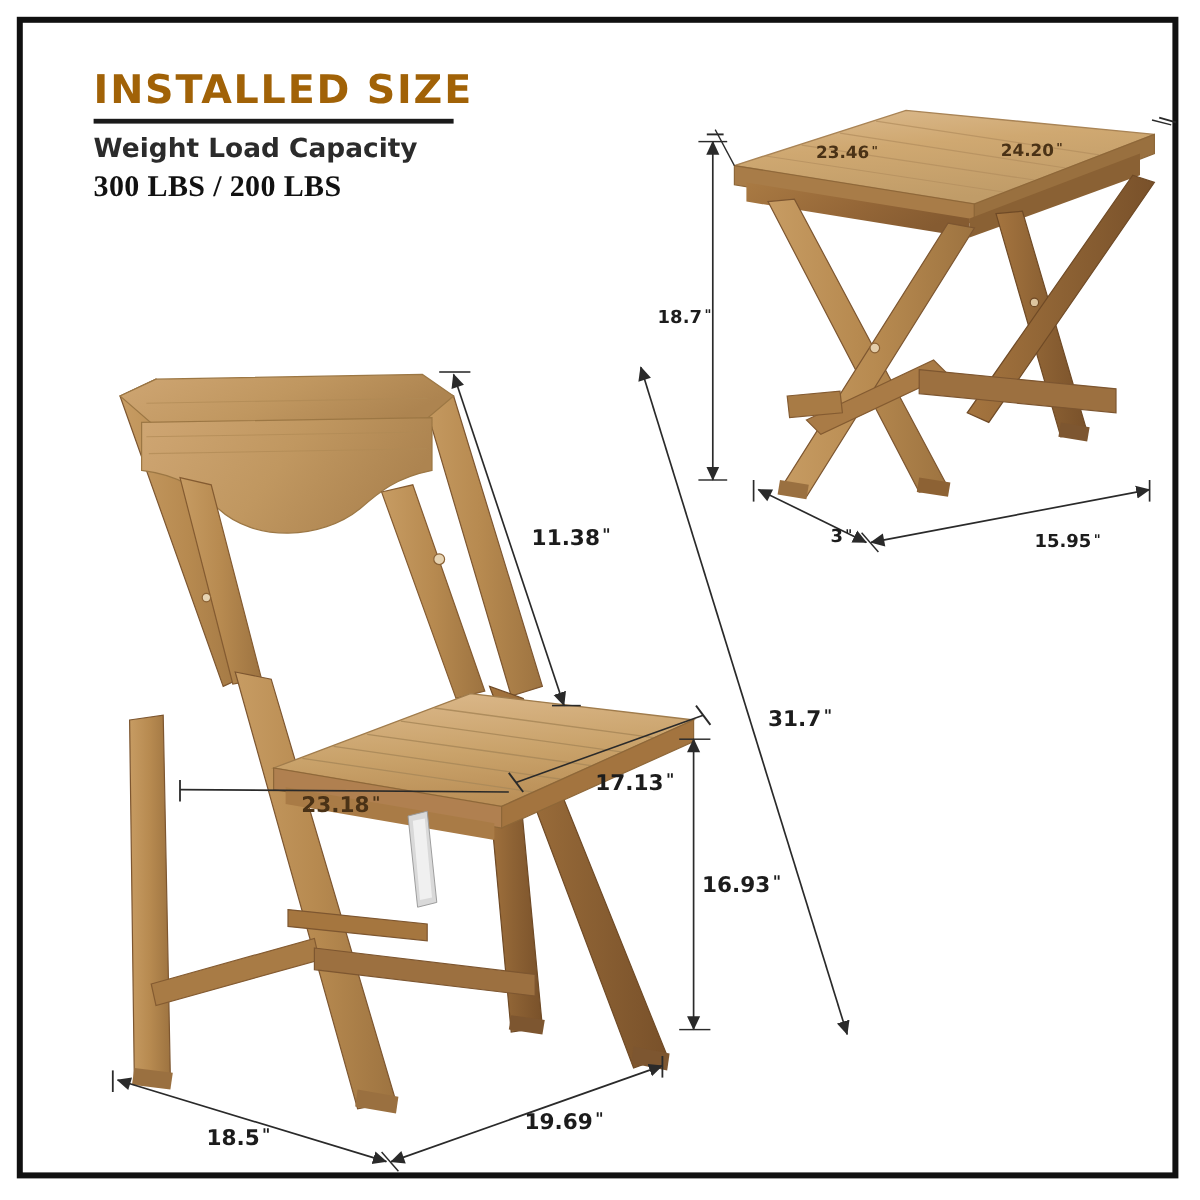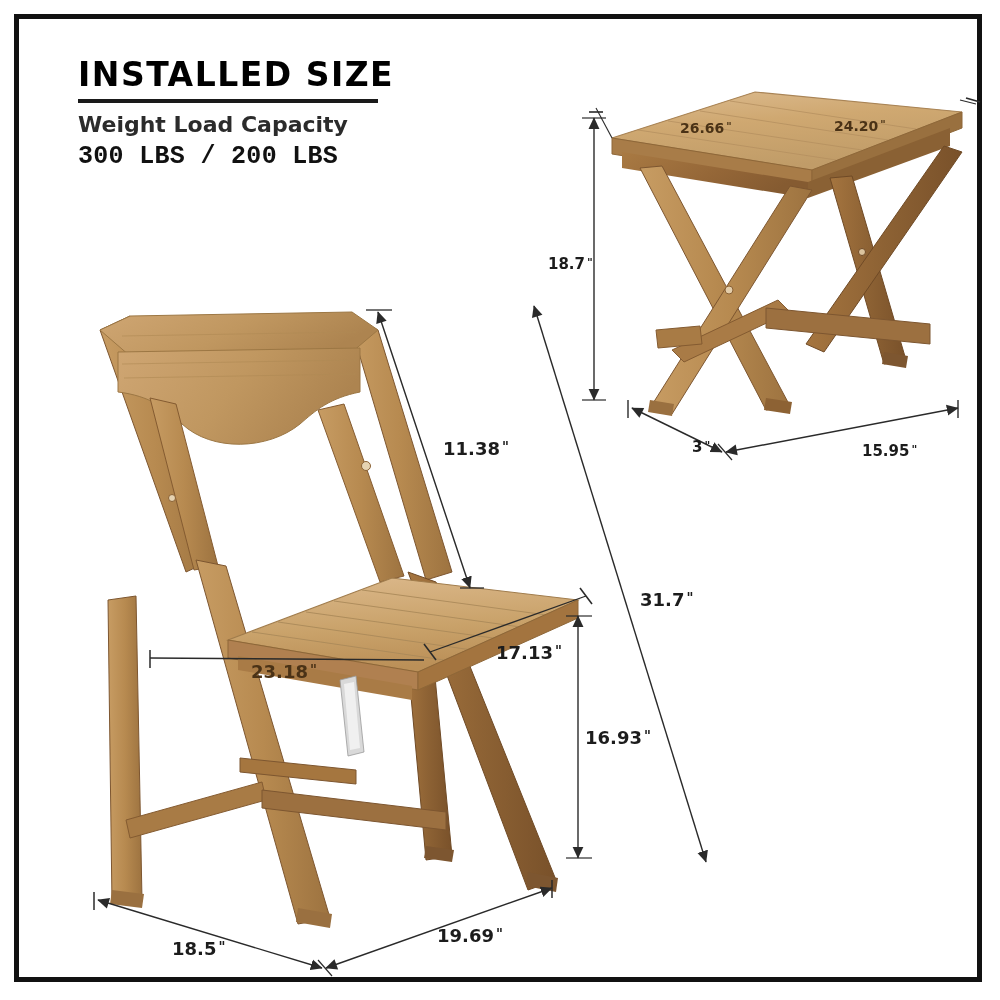--- a/index.html
+++ b/index.html
@@ -22,36 +22,36 @@
     left:0; top:0; width:1000px; height:1000px;
   }
   
   #headline{
     position:absolute; left:78px; top:58px; width:330px;
   }
   .h-title{
     font-size:33px;
     font-weight:bold;
     letter-spacing:1.5px;
-    color:#000000;
+    color:#a16207;
     font-family:"DejaVu Sans", sans-serif;
     line-height:1.05;
     white-space:nowrap;
   }
   .h-rule{
     height:4px;background:#1a1a1a;margin:6px 0 8px 0;width:300px;
   }
   .h-sub{
     font-size:22px;color:#2b2b2b;line-height:1.25;
     font-family:"DejaVu Sans", sans-serif;
     font-weight:bold;
   }
   .h-cap{
     font-size:25px;font-weight:bold;color:#111111;margin-top:4px;
-    font-family:Liberation Mono, monospace;letter-spacing:0.3px;
+    font-family:Liberation Serif, serif;letter-spacing:0.3px;
   }
   
   .dim{
     position:absolute;
     font-family:"DejaVu Sans", sans-serif;
     font-weight:bold;
     color:#1c1c1c;
     white-space:nowrap;
   }
   .dim .u{font-size:0.74em;vertical-align:0.28em;padding-left:2px;font-weight:bold;}
@@ -252,21 +252,21 @@
 </svg>
 
 <div id="headline">
   <div class="h-title">INSTALLED SIZE</div>
   <div class="h-rule"></div>
   <div class="h-sub">Weight Load Capacity</div>
   <div class="h-cap">300 LBS / 200 LBS</div>
 </div>
 
 <div class="dim onwood" style="left:680px;top:120px;font-size:14px;">
-  <span>26.66</span><span class="u">"</span>
+  <span>23.46</span><span class="u">"</span>
 </div>
 <div class="dim onwood" style="left:834px;top:118px;font-size:14px;">
   <span>24.20</span><span class="u">"</span>
 </div>
 <div class="dim" style="left:548px;top:255px;font-size:15px;">
   <span>18.7</span><span class="u">"</span>
 </div>
 <div class="dim" style="left:692px;top:438px;font-size:15px;">
   <span>3</span><span class="u">"</span>
 </div>

